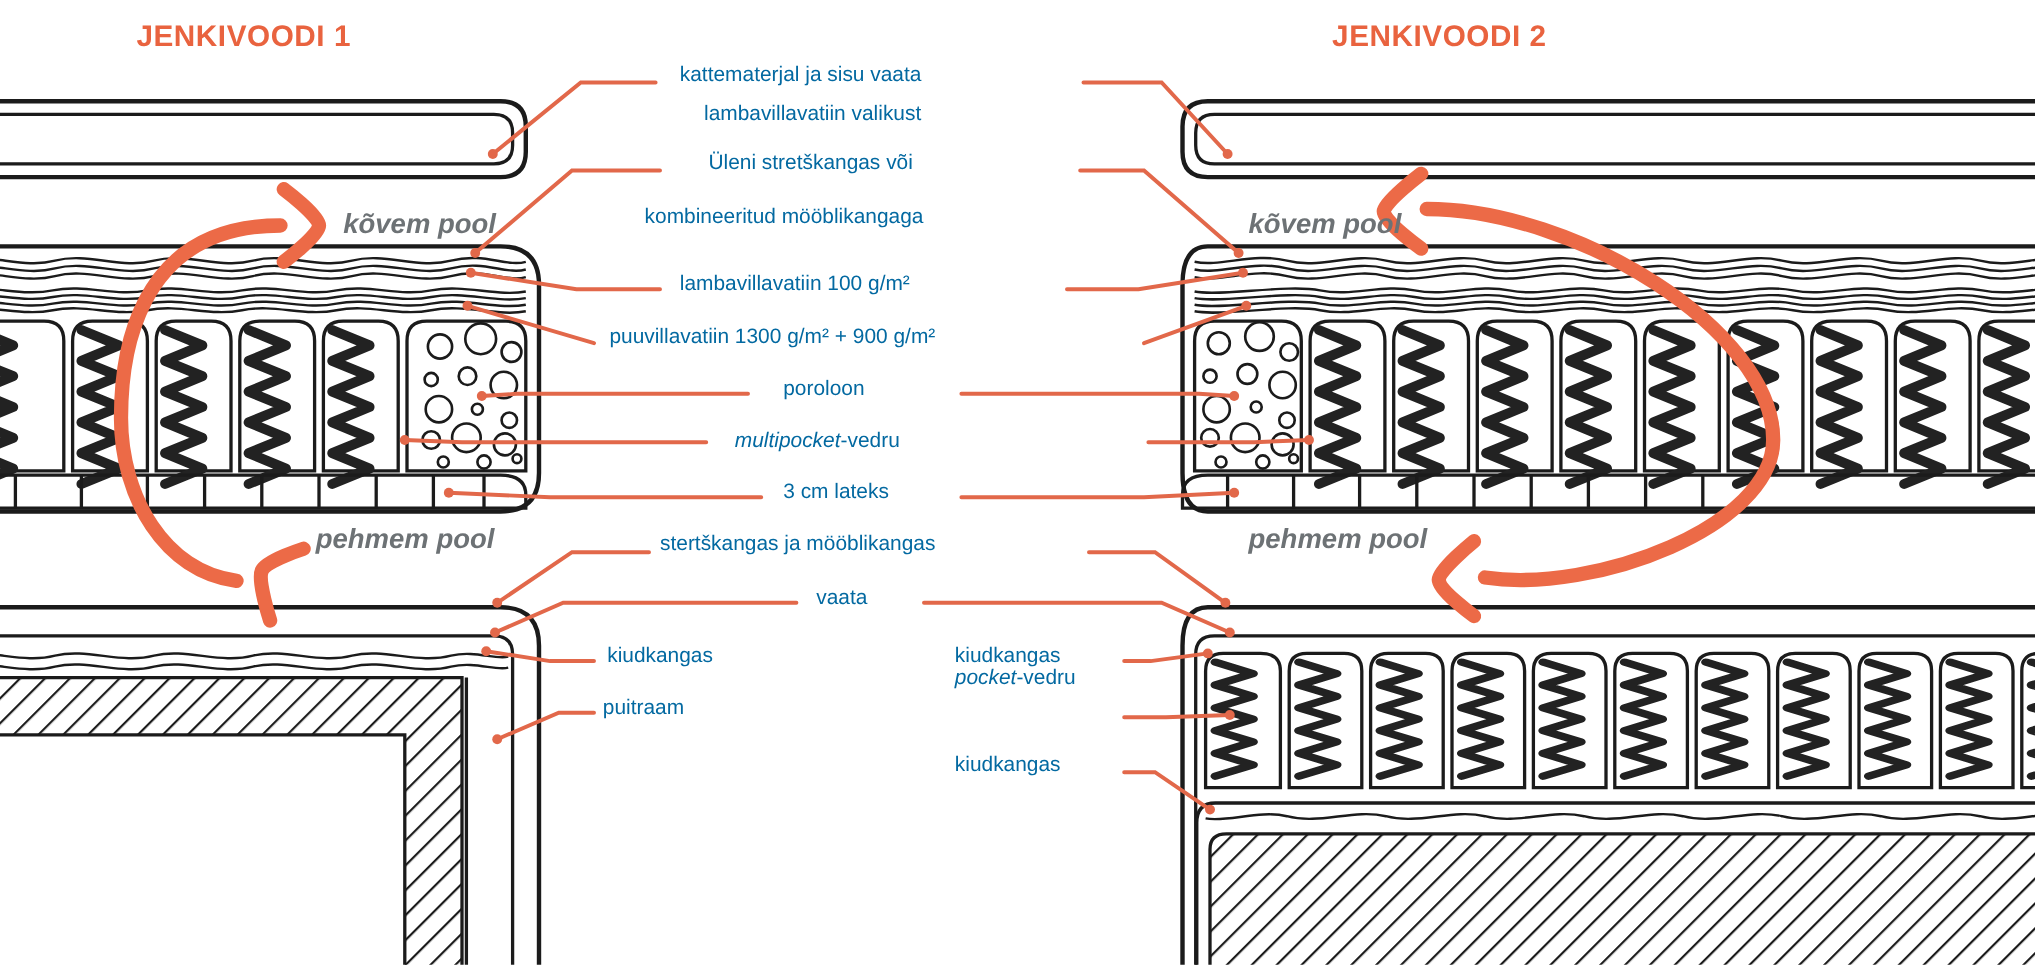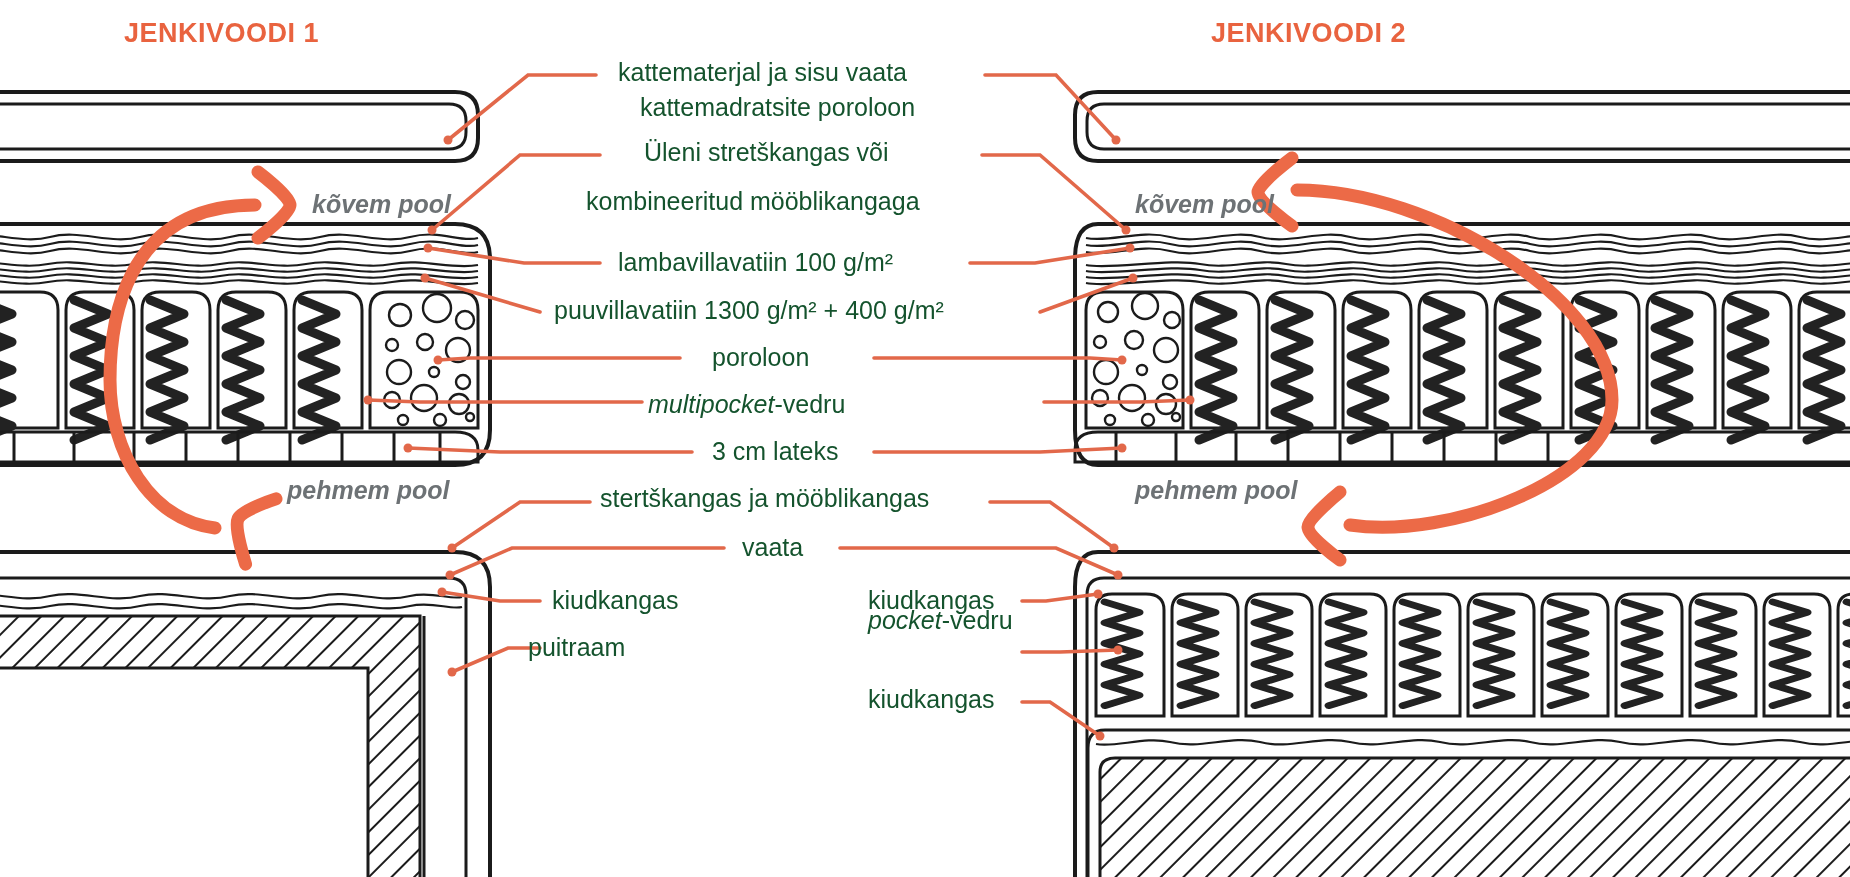--- a/index.html
+++ b/index.html
@@ -9,21 +9,21 @@
     position:relative;
   }
   #stage{position:absolute;inset:0;width:1510px;height:877px;}
   svg#art{position:absolute;left:0;top:0;width:1850px;height:877px;}
 
   .ttl{
     position:absolute;font-weight:bold;font-size:27px;letter-spacing:.5px;
     color:#e9633f;white-space:nowrap;
   }
   .lbl{
-    position:absolute;font-size:25px;color:#14532d;white-space:nowrap;
+    position:absolute;font-size:19px;color:#0369a1;white-space:nowrap;
   }
   .sidelbl{
     position:absolute;font-size:25px;font-style:italic;color:#6d7275;
     font-weight:600;white-space:nowrap;
   }
   .ital-word{font-style:italic;}
 </style>
 </head>
 <body>
 
@@ -428,39 +428,39 @@
 
   <div class="ttl" style="left:124px;top:18px;">JENKIVOODI 1</div>
   <div class="ttl" style="left:1211px;top:18px;">JENKIVOODI 2</div>
 
   <div class="sidelbl" style="left:312px;top:190px;">kõvem pool</div>
   <div class="sidelbl" style="left:287px;top:476px;">pehmem pool</div>
   <div class="sidelbl" style="left:1135px;top:190px;">kõvem pool</div>
   <div class="sidelbl" style="left:1135px;top:476px;">pehmem pool</div>
 
   <div class="lbl" style="left:618px;top:58px;">kattematerjal ja sisu vaata</div>
-  <div class="lbl" style="left:640px;top:93px;">kattemadratsite poroloon</div>
+  <div class="lbl" style="left:640px;top:93px;">lambavillavatiin valikust</div>
 
   <div class="lbl" style="left:644px;top:138px;text-align:right;">Üleni stretškangas või</div>
   <div class="lbl" style="left:586px;top:187px;">kombineeritud mööblikangaga</div>
 
   <div class="lbl" style="left:618px;top:248px;">lambavillavatiin 100 g/m²</div>
 
-  <div class="lbl" style="left:554px;top:296px;">puuvillavatiin 1300 g/m² + 400 g/m²</div>
+  <div class="lbl" style="left:554px;top:296px;">puuvillavatiin 1300 g/m² + 900 g/m²</div>
 
   <div class="lbl" style="left:712px;top:343px;">poroloon</div>
 
-  <div class="lbl" style="left:648px;top:390px;"><span class="ital-word">multipocket</span><span>-vedru</span></div>
+  <div class="lbl" style="left:668px;top:390px;"><span class="ital-word">multipocket</span><span>-vedru</span></div>
 
   <div class="lbl" style="left:712px;top:437px;">3 cm lateks</div>
 
   <div class="lbl" style="left:600px;top:484px;">stertškangas ja mööblikangas</div>
 
   <div class="lbl" style="left:742px;top:533px;">vaata</div>
 
   <div class="lbl" style="left:552px;top:586px;">kiudkangas</div>
-  <div class="lbl" style="left:528px;top:633px;">puitraam</div>
+  <div class="lbl" style="left:548px;top:633px;">puitraam</div>
 
   <div class="lbl" style="left:868px;top:586px;">kiudkangas</div>
   <div class="lbl" style="left:868px;top:606px;"><span class="ital-word">pocket</span><span>-vedru</span></div>
   <div class="lbl" style="left:868px;top:685px;">kiudkangas</div>
 
 </div>
 
 </body></html>

